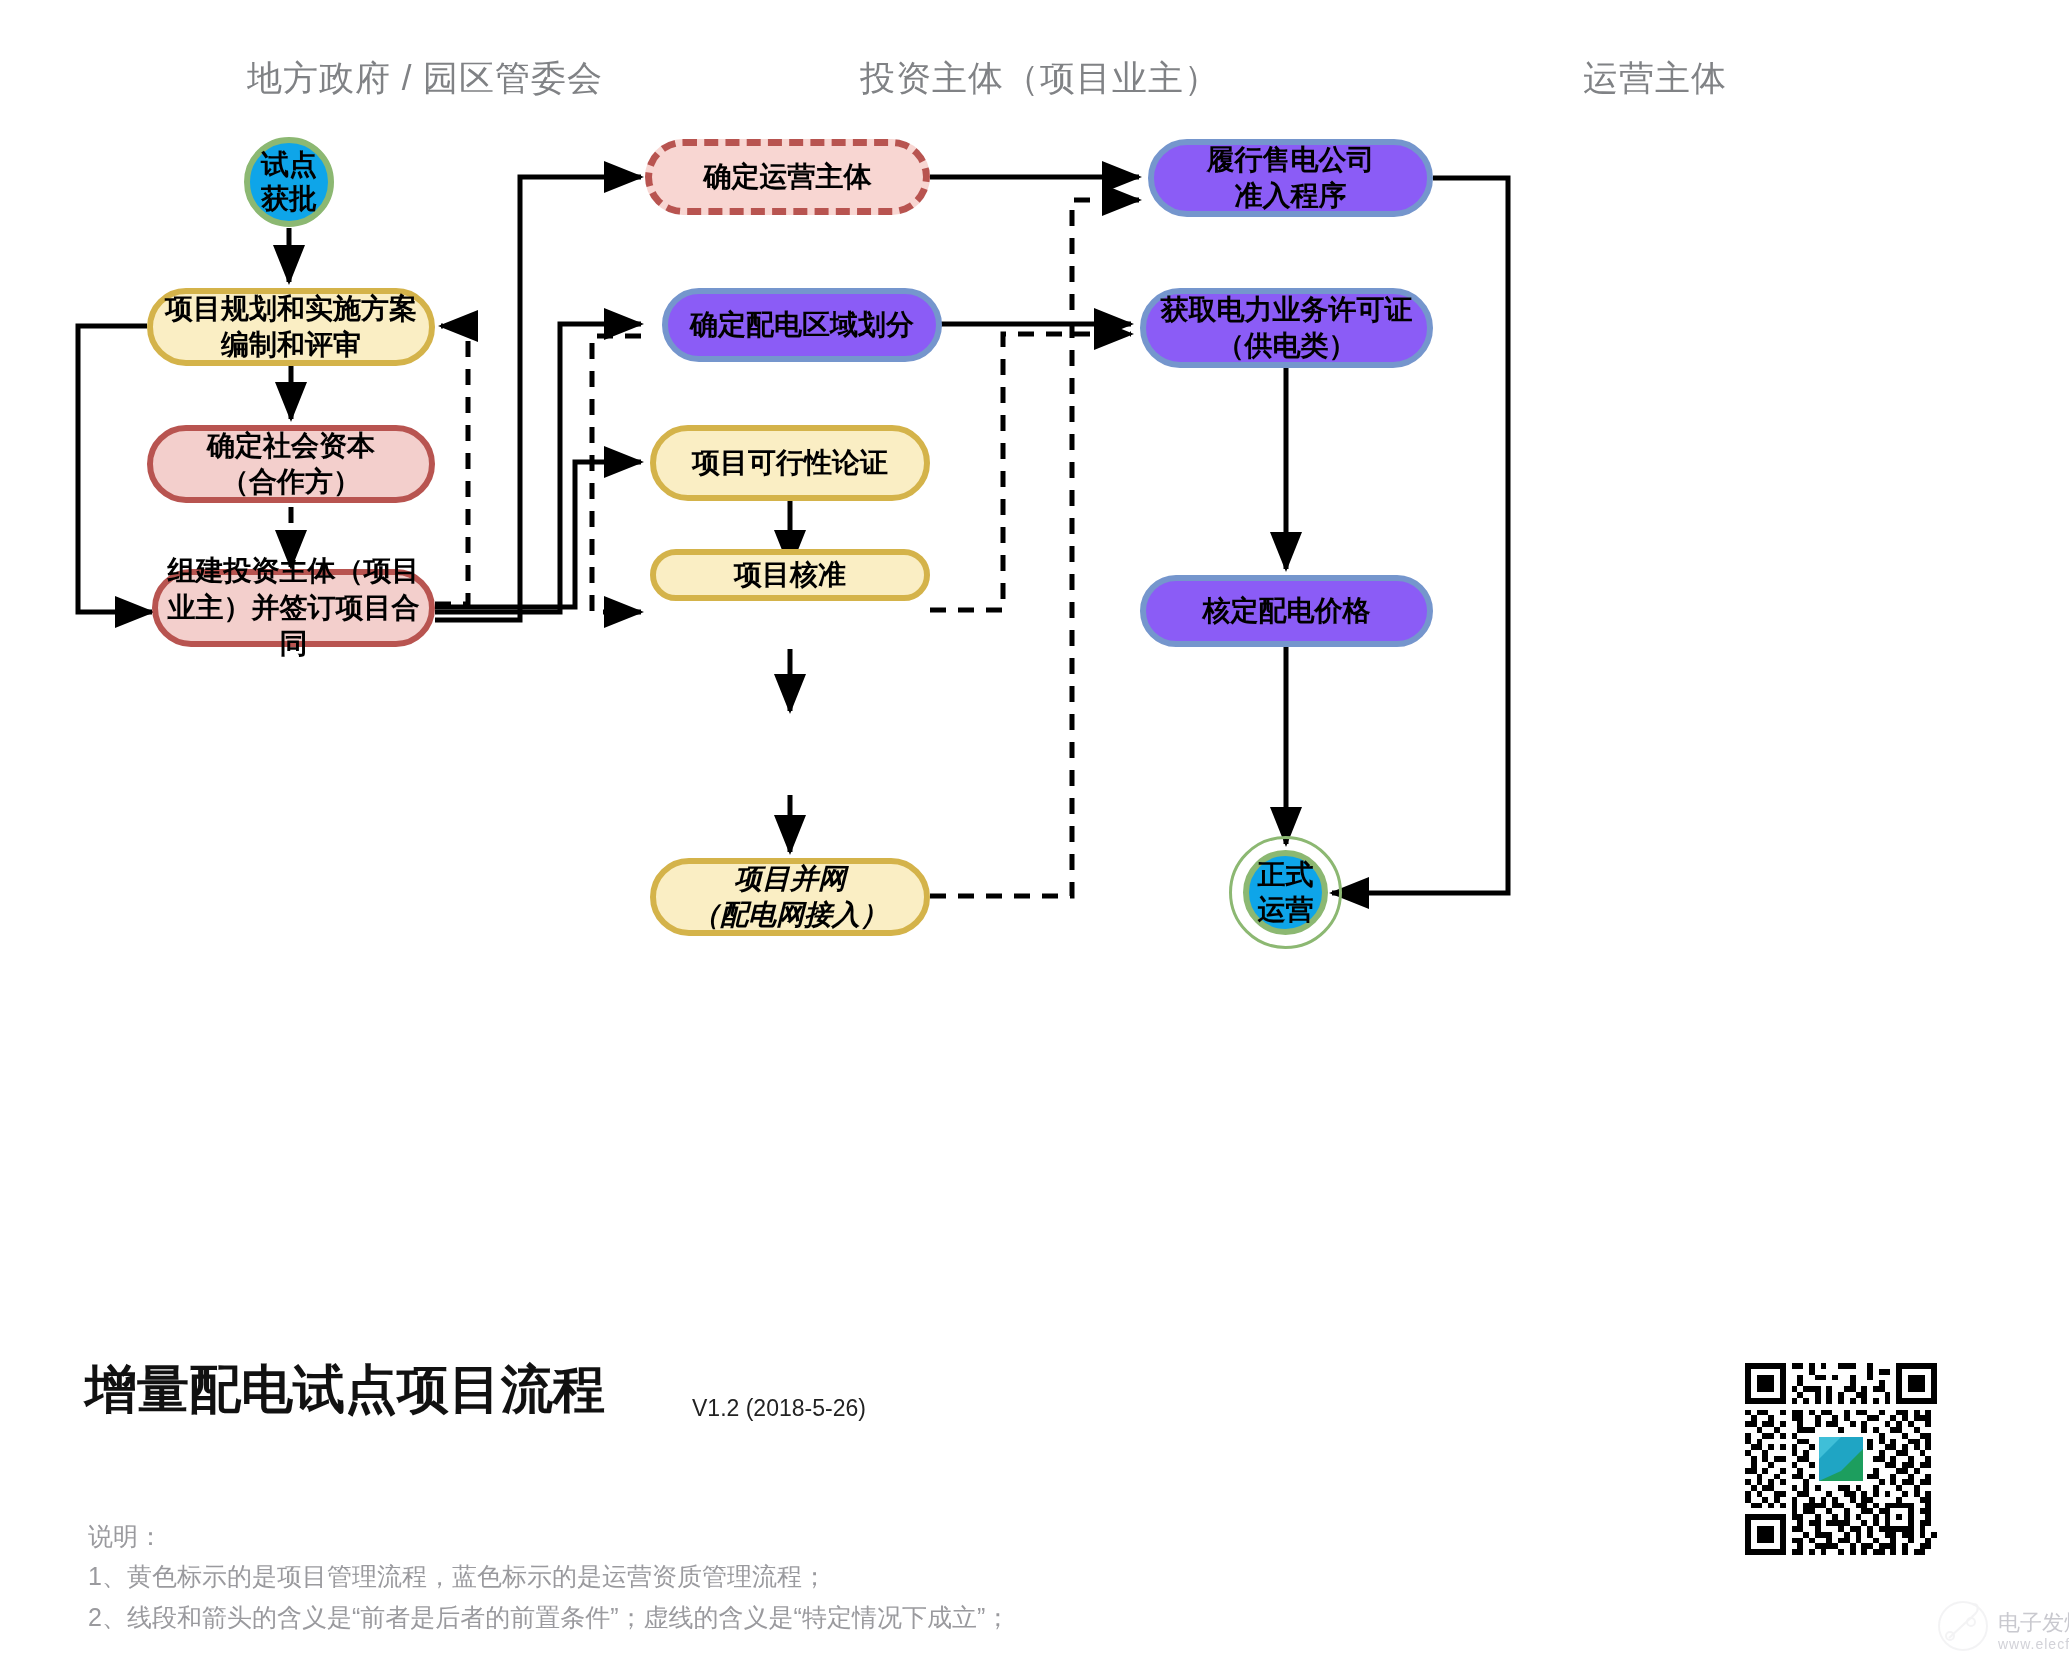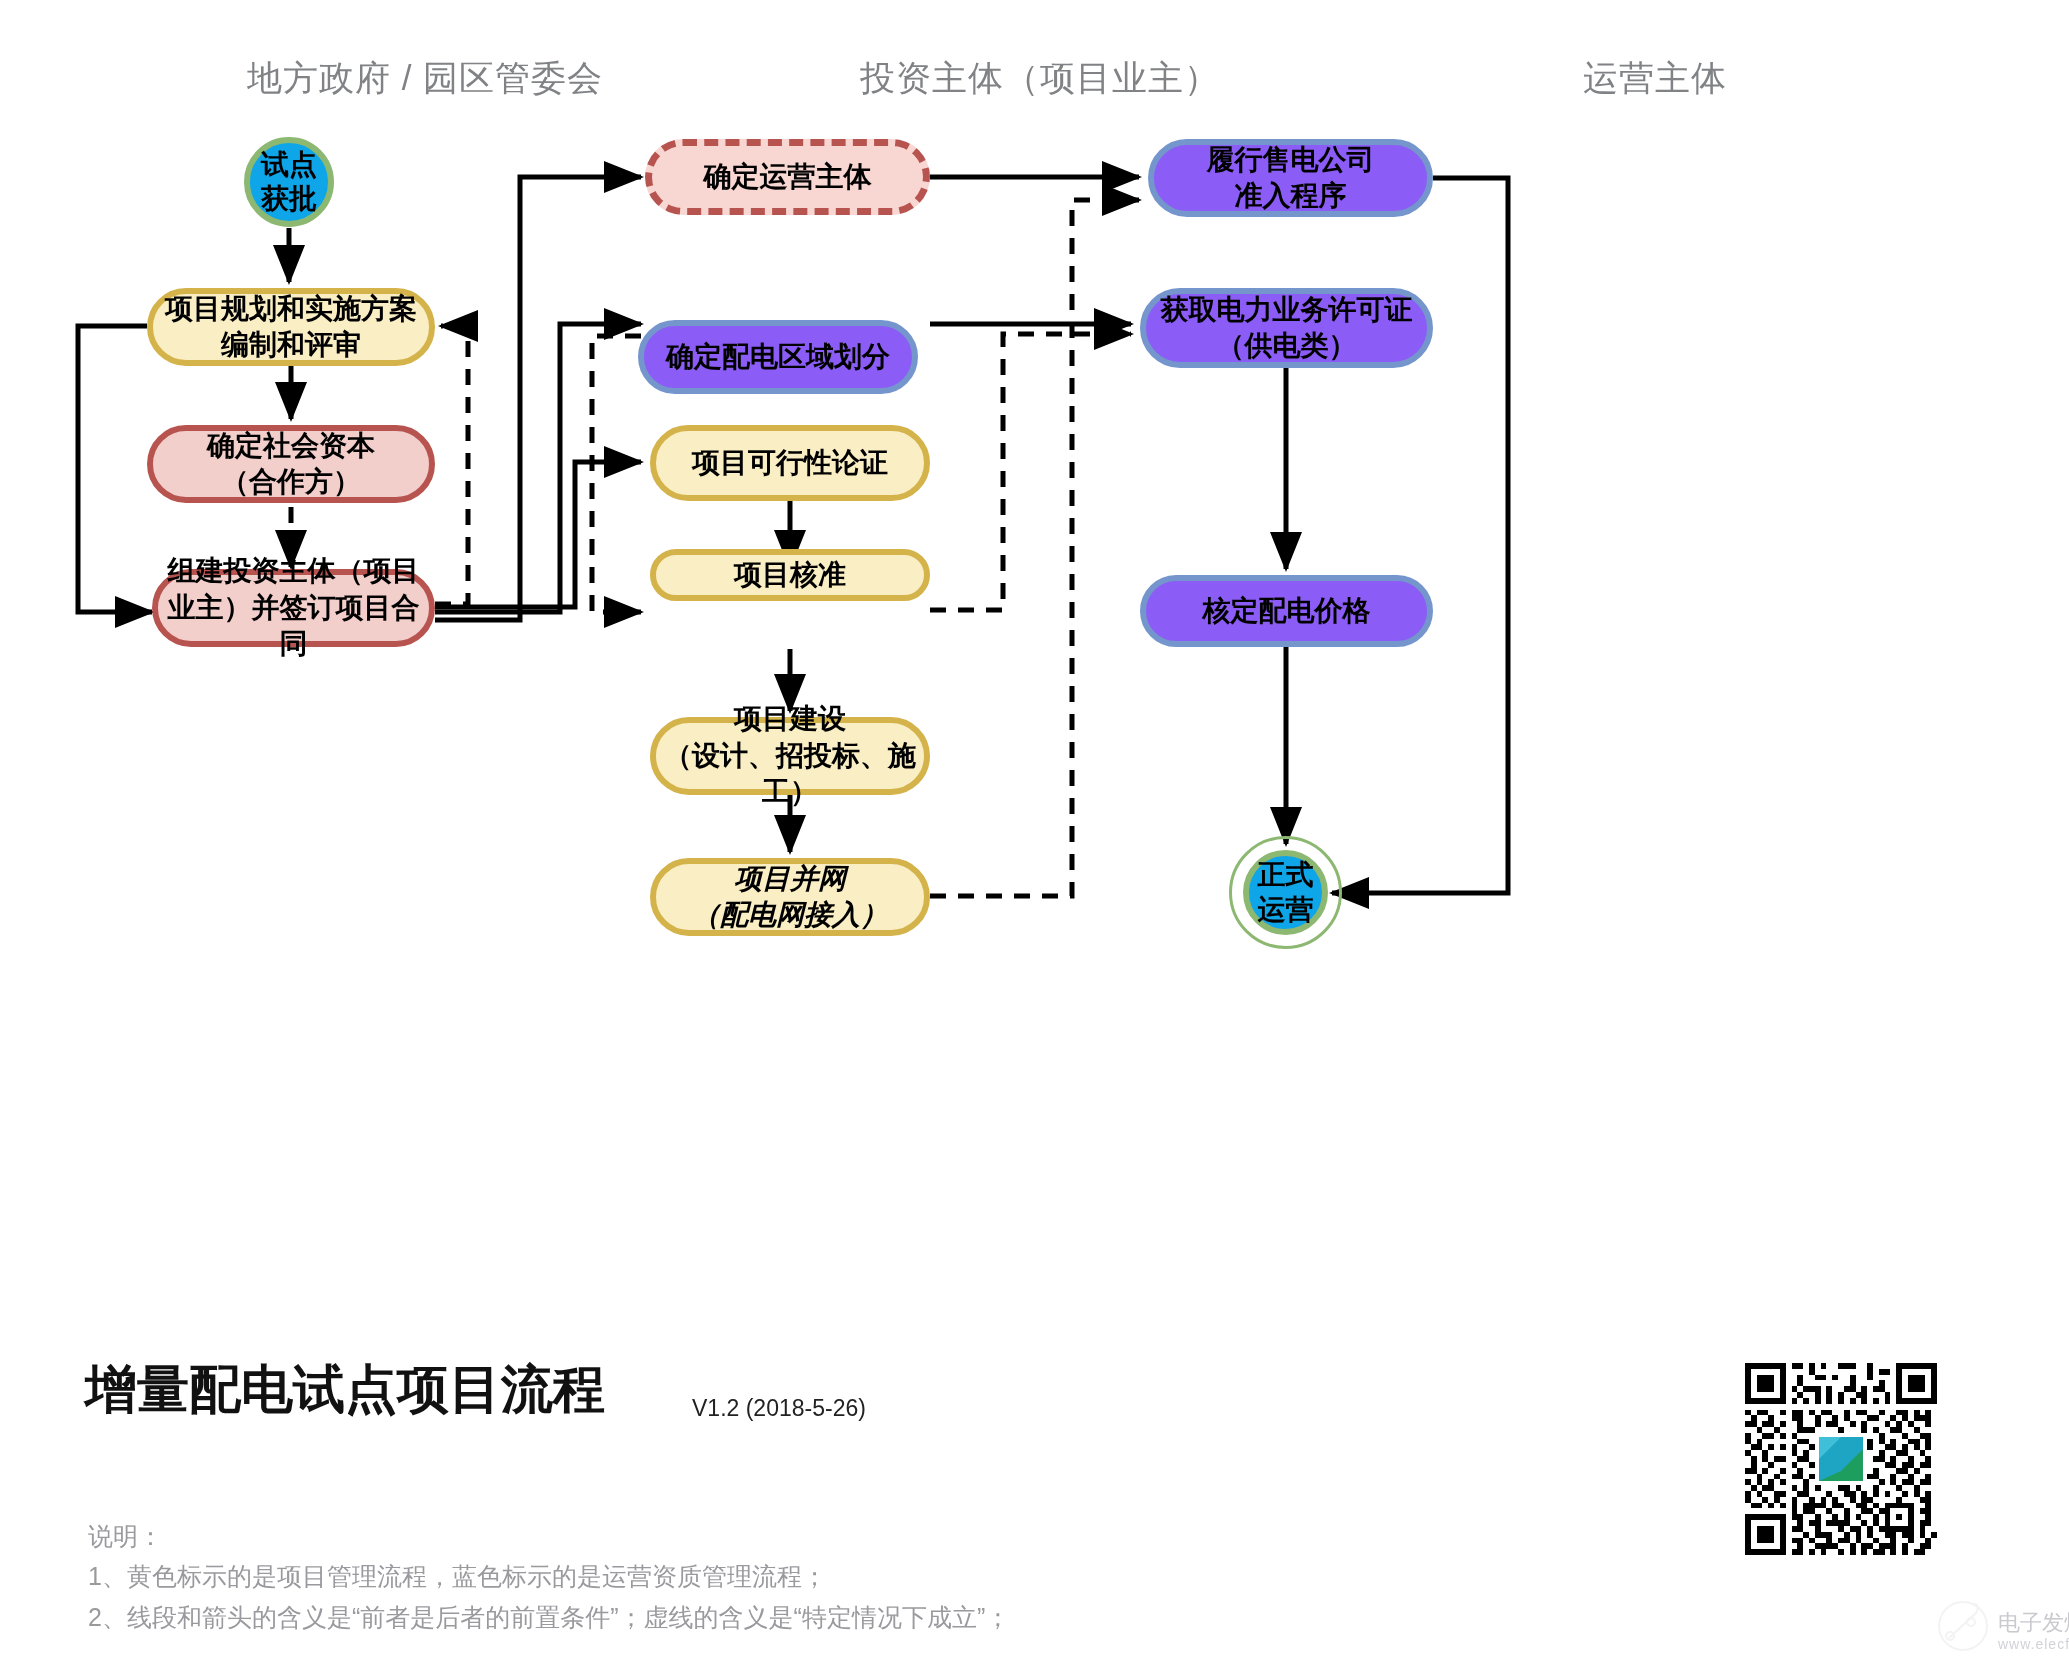--- a/index.html
+++ b/index.html
@@ -144,36 +144,32 @@
 
   <div class="node n-red" style="left:152px;top:569px;width:283px;height:78px;">
     <span class="lbl">组建投资主体（项目
 业主）并签订项目合同</span>
   </div>
 
   <div class="node n-red-dashed" style="left:645px;top:139px;width:285px;height:76px;">
     <span class="lbl">确定运营主体</span>
   </div>
 
-  <div class="node n-blue" style="left:638px;top:288px;width:280px;height:74px;margin-top:32px;">
+  <div class="node n-blue" style="left:662px;top:288px;width:280px;height:74px;">
     <span class="lbl">确定配电区域划分</span>
   </div>
 
   <div class="node n-yellow" style="left:650px;top:425px;width:280px;height:76px;">
     <span class="lbl">项目可行性论证</span>
   </div>
 
   <div class="node n-yellow" style="left:650px;top:549px;width:280px;height:52px;">
     <span class="lbl">项目核准</span>
   </div>
 
-  <div class="node n-yellow" style="left:650px;top:717px;width:280px;height:78px;">
-    <span class="lbl">项目建设
-（设计、招投标、施工）</span>
-  </div>
 
   <div class="node n-yellow" style="left:650px;top:858px;width:280px;height:78px;font-style:italic;">
     <span class="lbl">项目并网
 （配电网接入）</span>
   </div>
 
   <div class="node n-blue" style="left:1148px;top:139px;width:285px;height:78px;">
     <span class="lbl">履行售电公司
 准入程序</span>
   </div>

